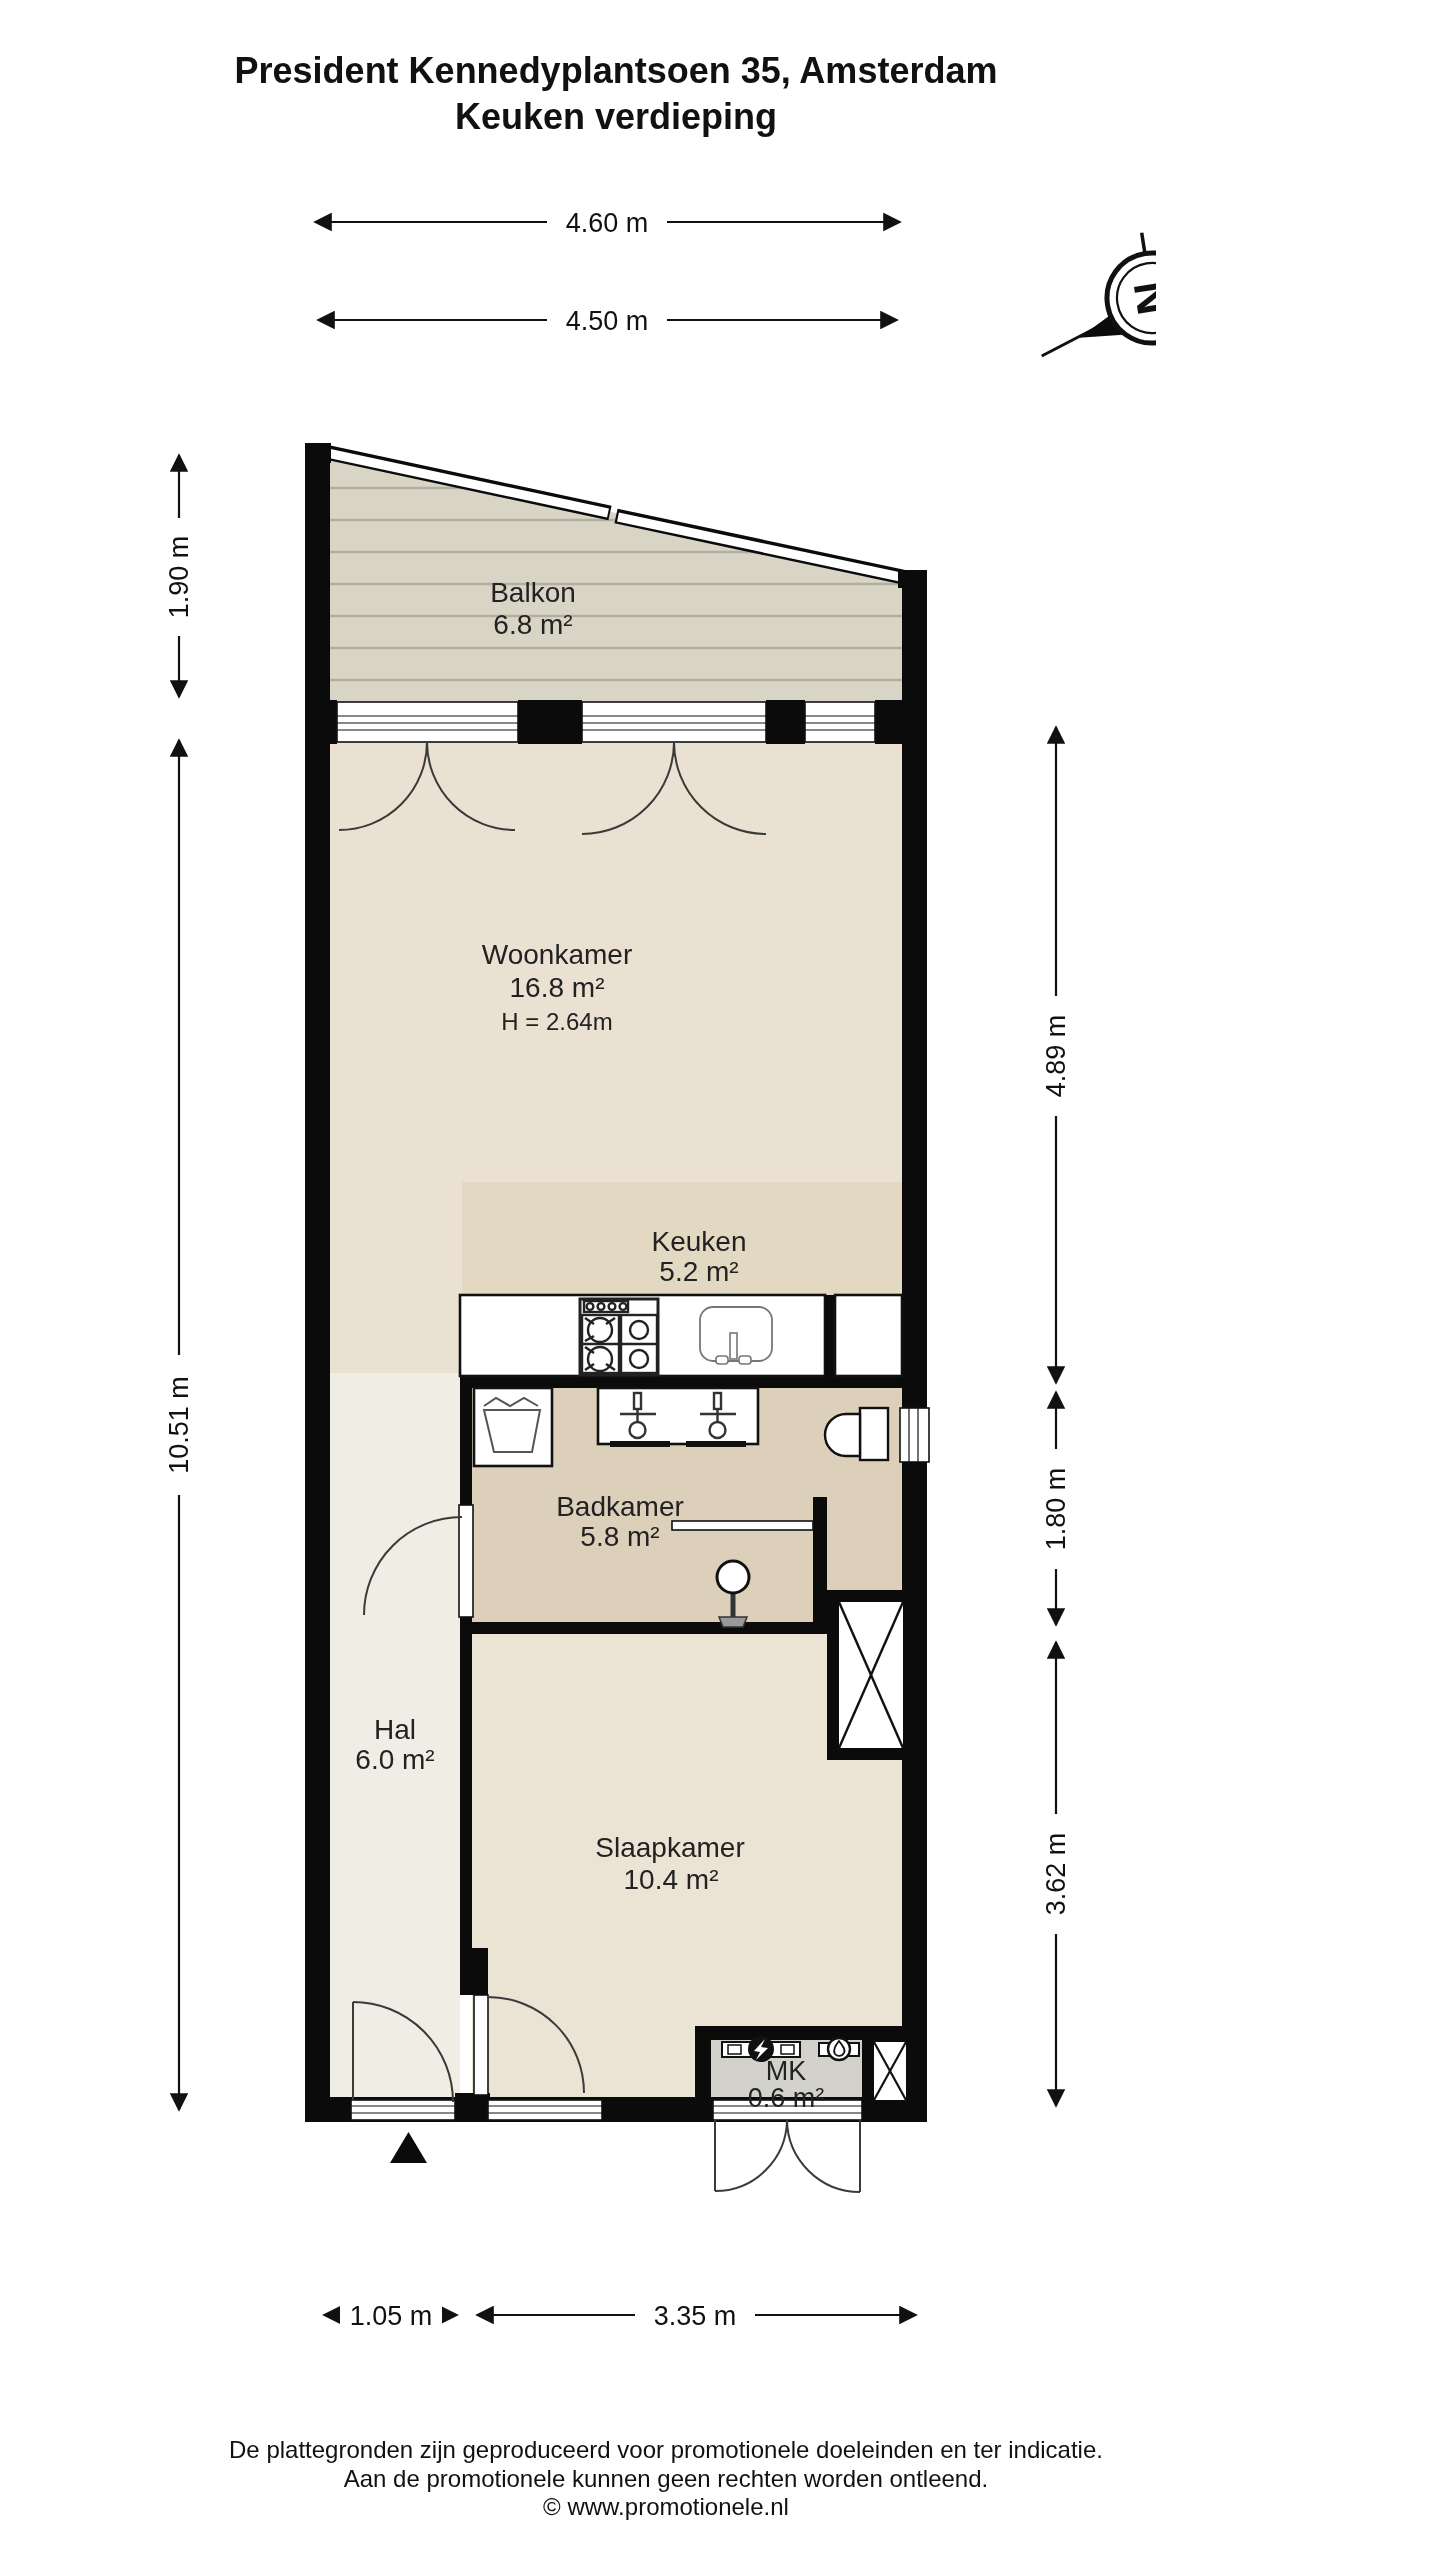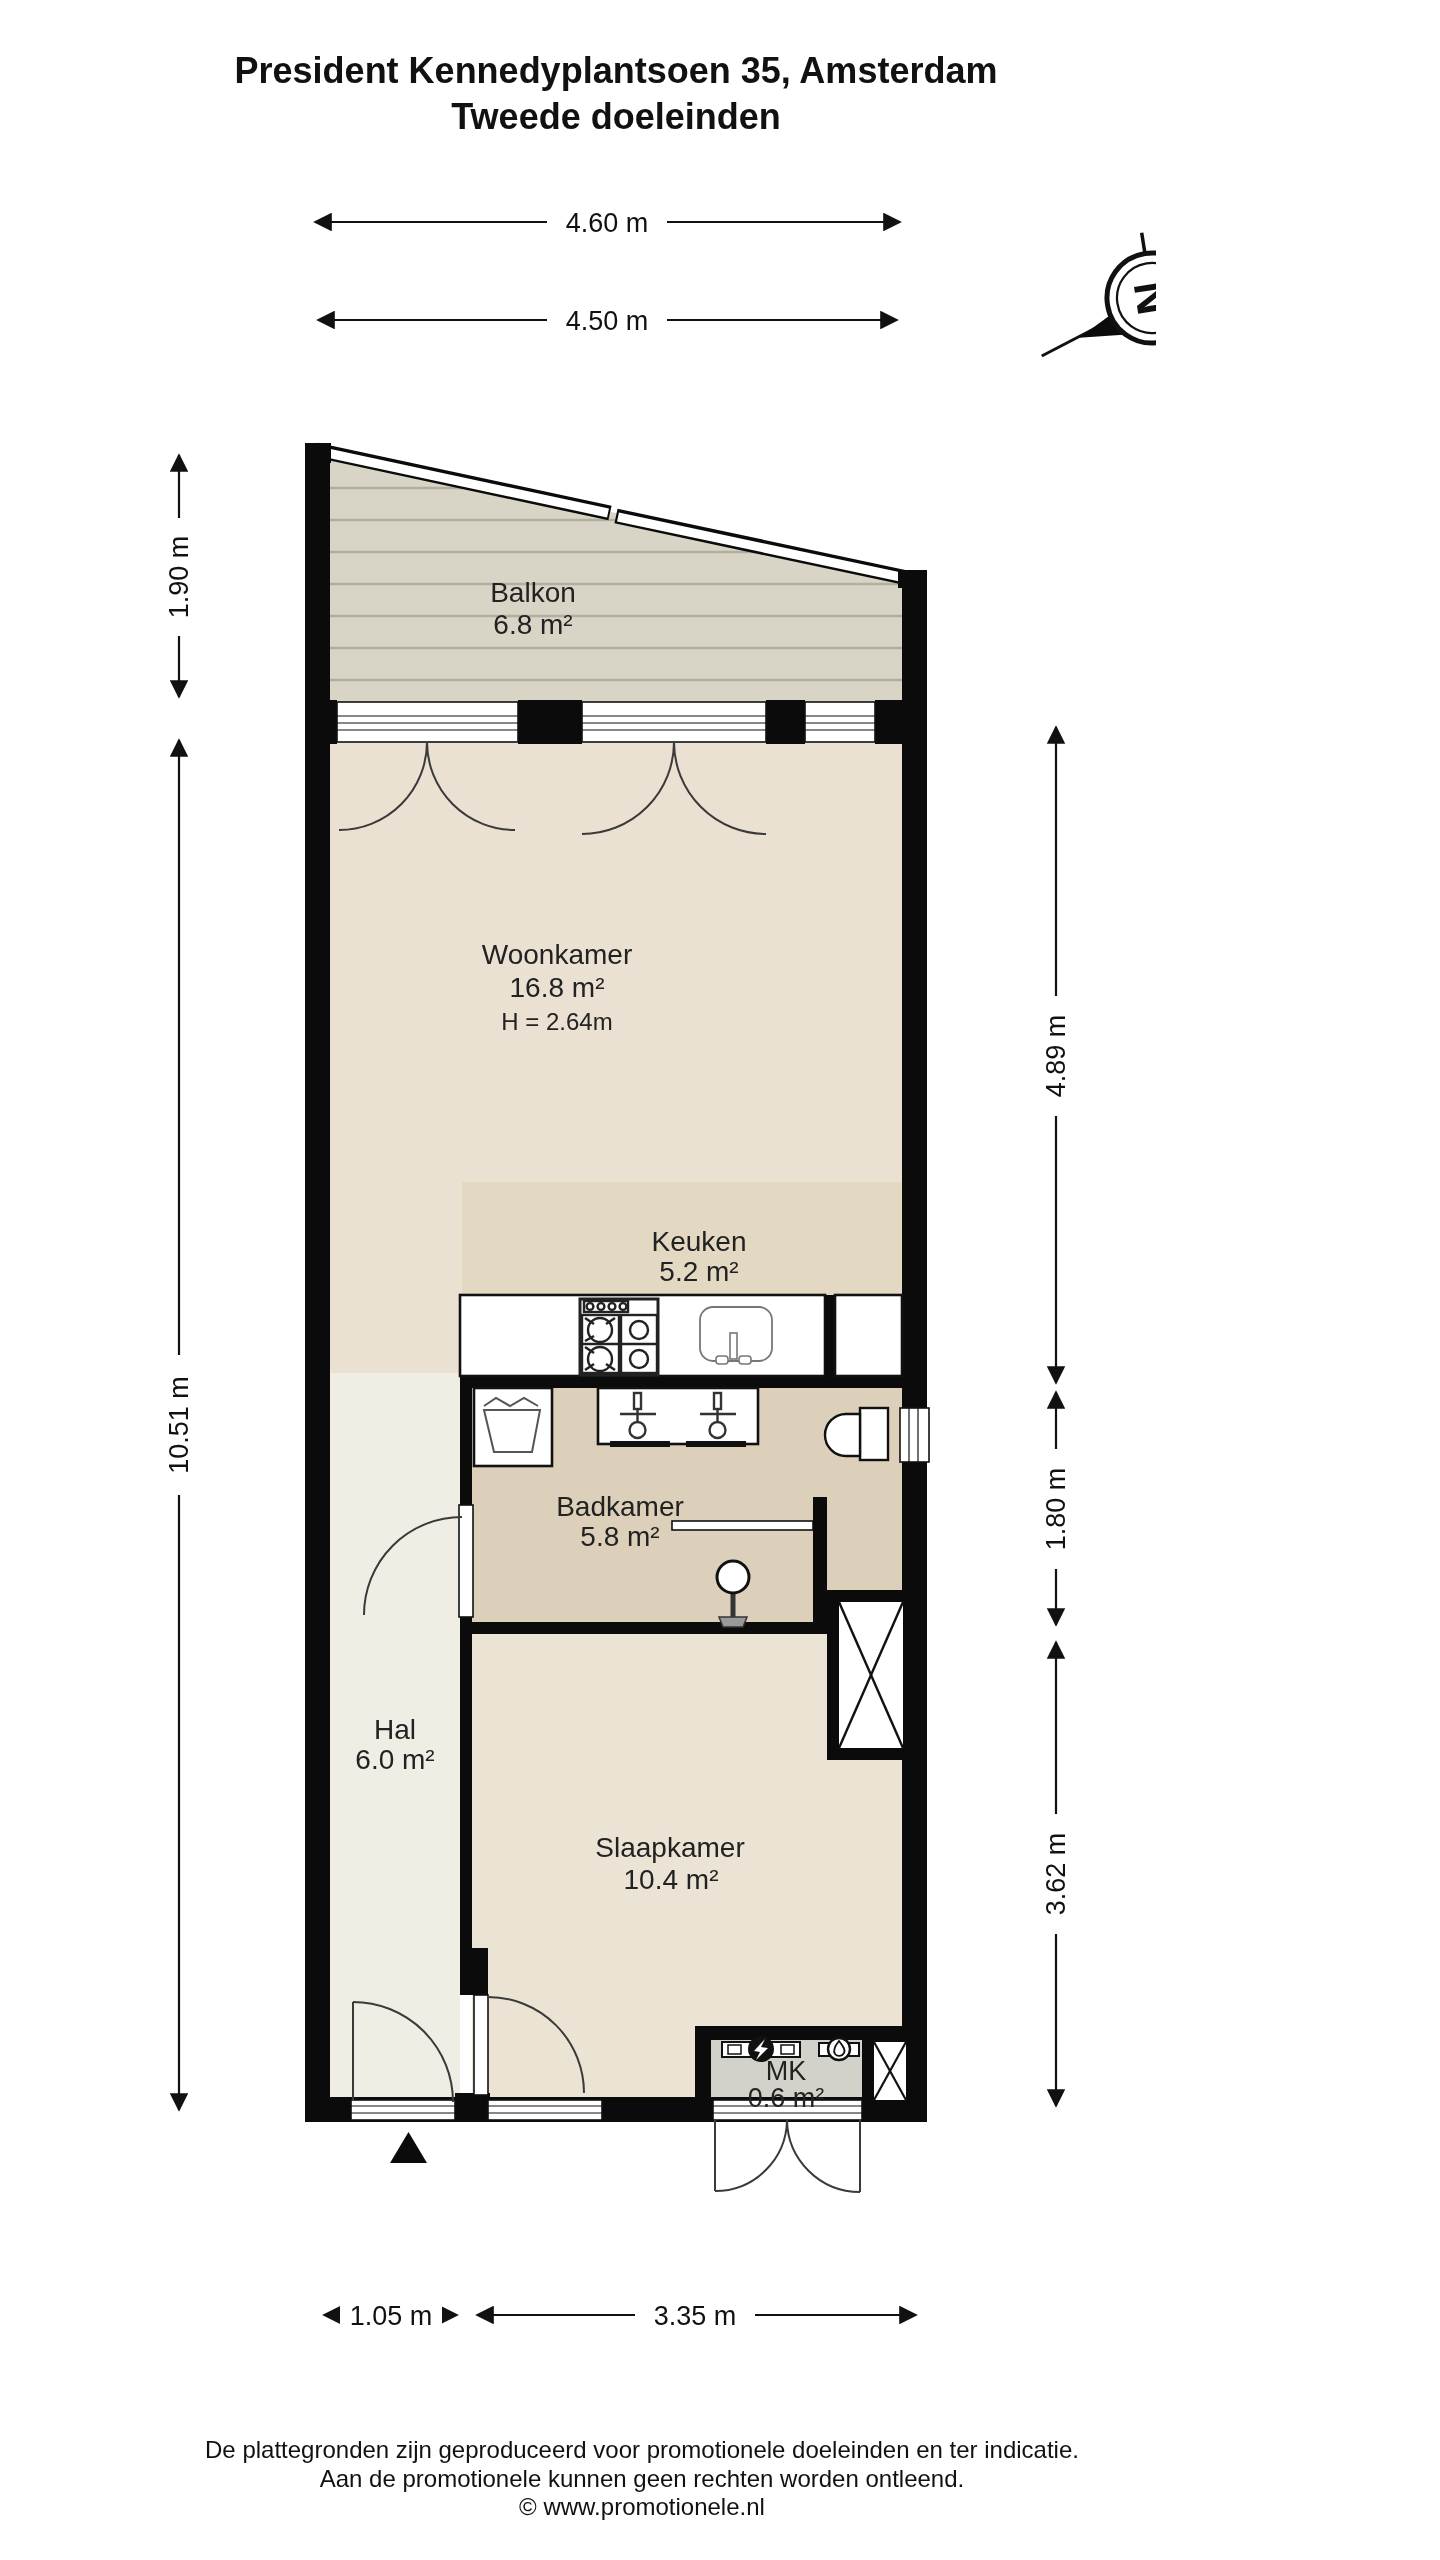--- a/index.html
+++ b/index.html
@@ -1,21 +1,21 @@
 <!DOCTYPE html>
 <html><head>
 <meta charset="utf-8">
 <style>
   html,body{margin:0;padding:0;background:#ffffff;}
   #page{position:relative;width:1156px;height:2560px;background:#ffffff;overflow:hidden;
         font-family:"Liberation Sans", sans-serif;color:#1a1a1a;}
   #title-block{position:absolute;top:48px;left:0;width:1232px;text-align:center;
         font-weight:bold;font-size:36px;line-height:46px;color:#111;}
   #footer-block{position:absolute;top:2436px;left:0;width:1284px;text-align:center;
-        font-size:24px;line-height:28.5px;color:#111;}
+        font-size:24px;line-height:28.5px;color:#111;padding-left:24px;}
   svg{position:absolute;top:0;left:0;}
   .wall{fill:#0b0b0b;}
   .doorarc{fill:none;stroke:#3a3a3a;stroke-width:2;}
   .leaf{stroke:#3a3a3a;stroke-width:2;}
   .sill{fill:#ffffff;stroke:#111;stroke-width:1.6;}
   .sill-line{stroke:#111;stroke-width:1.2;}
   .fixture{fill:#ffffff;stroke:#111;stroke-width:2.6;}
   .dim-line{stroke:#111;stroke-width:2.2;}
   .dim-text{font-size:27px;fill:#111;}
   .room-name{font-size:28px;fill:#222;}
@@ -24,21 +24,21 @@
   .mk-text{font-size:27px;fill:#222;}
   text{font-family:"Liberation Sans", sans-serif;}
 </style>
 </head>
 <body>
 
 <div id="page">
 
   <div id="title-block">
     <div>President Kennedyplantsoen 35, Amsterdam</div>
-    <div>Tweede doeleinden</div>
+    <div>Keuken verdieping</div>
   </div>
 
   <svg width="1440" height="2560" viewBox="0 0 1440 2560">
     <defs>
       <marker id="arr" viewBox="0 0 10 10" refX="9" refY="5" markerWidth="8.5" markerHeight="8.5" orient="auto-start-reverse">
         <path d="M0,0 L10,5 L0,10 Z" fill="#111"></path>
       </marker>
       <clipPath id="balclip">
         <polygon points="330,452 902,574 902,702 330,702"></polygon>
       </clipPath>

